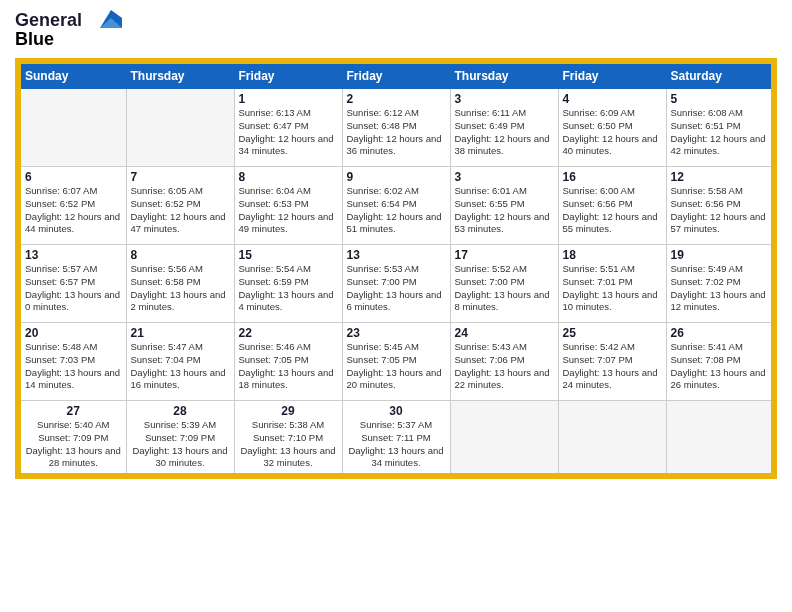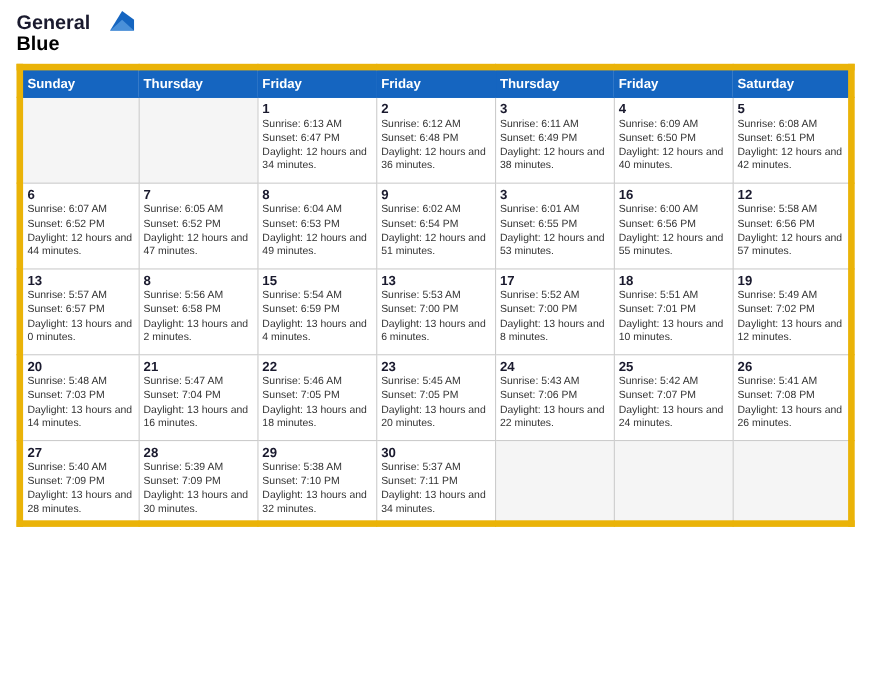--- a/index.html
+++ b/index.html
@@ -78,20 +78,21 @@
     .cell-text {
       font-size: 9.5px;
       line-height: 1.35;
       color: #333;
     }
     .week-row td {
       height: 78px;
     }
     .last-row td {
       height: 72px;
+      text-align: center;
     }
   </style>
 </head>
 <body>
 
 <div class="page">
   <div class="header">
     <div class="logo">
       <div>
         <div style="display:flex;gap:16px;">

